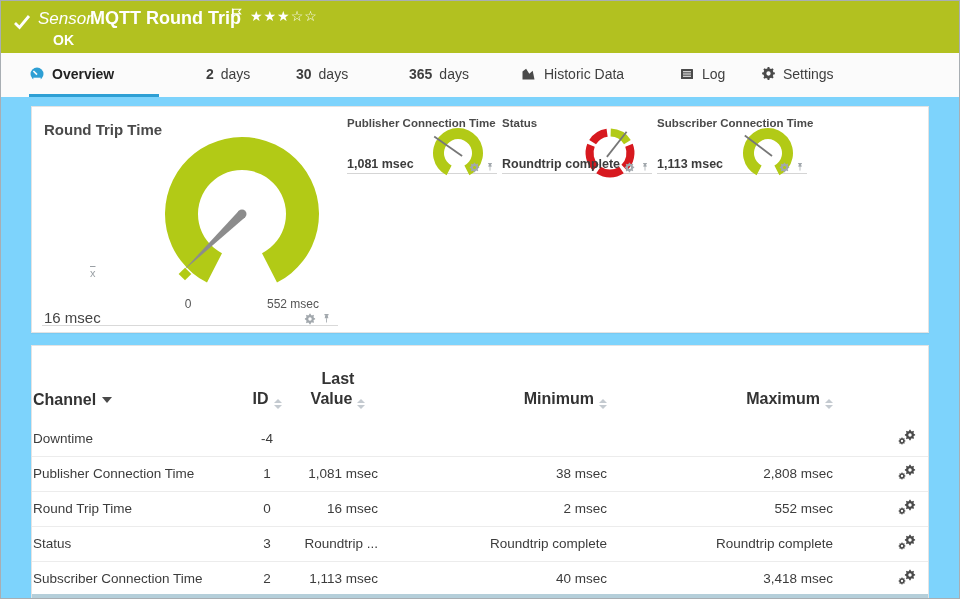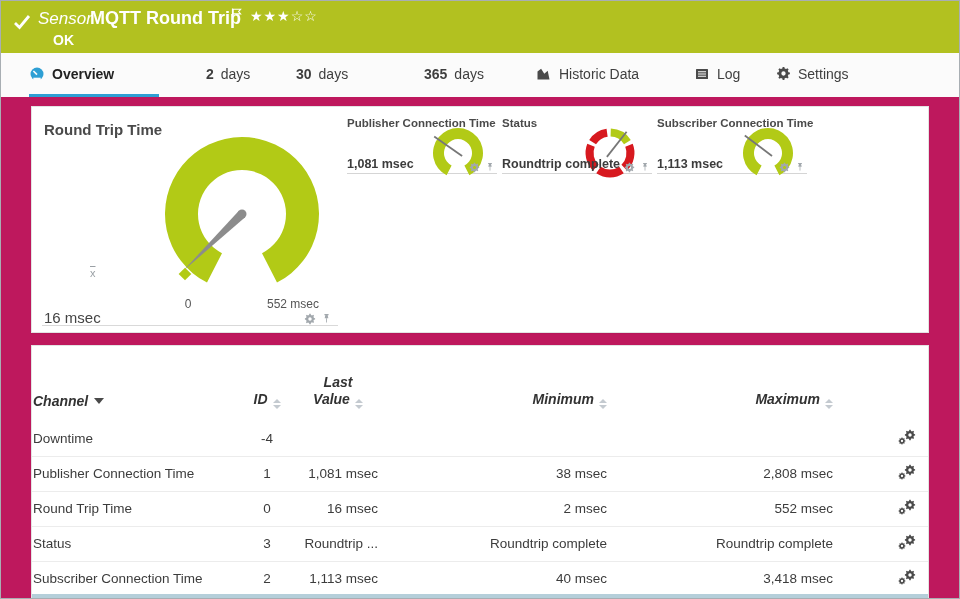--- a/index.html
+++ b/index.html
@@ -1,39 +1,39 @@
 <!DOCTYPE html>
 <html><head>
 <meta charset="utf-8">
 <style>
   html,body{margin:0;padding:0;background:#fff;}
   *{box-sizing:border-box;}
   body{font-family:"Liberation Sans","DejaVu Sans",sans-serif;}
-  .page{position:relative;width:960px;height:599px;background:#be185d;border:1px solid #a8aeb3;overflow:hidden;}
+  .page{position:relative;width:960px;height:599px;background:#7dd3fc;border:1px solid #a8aeb3;overflow:hidden;}
 
   
   .topbar{position:absolute;left:0;top:0;width:100%;height:52px;background:#b2c120;}
   .topbar .check{position:absolute;left:12px;top:12px;}
   .sensor-label{position:absolute;left:37px;top:8px;font-size:17px;font-style:italic;color:#fff;}
   .page-title{position:absolute;left:89px;top:7px;font-size:18px;font-weight:700;color:#fff;}
   .flag{position:absolute;left:229px;top:6px;}
   .stars{position:absolute;left:249px;top:7px;font-size:14px;color:#fff;letter-spacing:1px;font-family:"DejaVu Sans",sans-serif;}
   .status-ok{position:absolute;left:52px;top:31px;font-size:14px;font-weight:700;color:#fff;}
 
   
   .tabbar{position:absolute;left:0;top:52px;width:100%;height:44px;background:#fbfbfb;display:flex;align-items:stretch;}
   .tab{display:flex;align-items:center;justify-content:flex-start;gap:7px;font-size:14px;color:#3f3f3f;border-bottom:3px solid transparent;cursor:pointer;white-space:nowrap;}
   .tab.active{border-bottom-color:#2e9fd4;font-weight:700;color:#222;}
   .tab .num{font-weight:700;}
   .tab svg{flex:0 0 auto;}
   .t-overview{margin-left:28px;width:130px;}
   .t-live{margin-left:20px;width:90px;}
   .t-d2{margin-left:47px;width:50px;}
   .t-d30{margin-left:40px;width:58px;}
-  .t-d365{margin-left:70px;width:65px;}
+  .t-d365{margin-left:55px;width:65px;}
   .t-historic{margin-left:47px;width:110px;}
   .t-log{margin-left:48px;width:45px;}
   .t-settings{margin-left:37px;width:88px;}
 
   
   .panel{position:absolute;background:#fff;border:1px solid #e3e3e3;box-shadow:0 1px 1px rgba(0,0,0,0.04);}
   .panel-gauges{left:30px;top:105px;width:898px;height:227px;}
   .panel-table{left:30px;top:344px;width:898px;height:255px;}
 
   
@@ -51,21 +51,21 @@
   .small-block{position:absolute;top:8px;width:150px;height:59px;border-bottom:1px solid #d5d5d5;}
   .sb-1{left:315px;}  .sb-2{left:470px;}  .sb-3{left:625px;}
   .block-title-sm{position:absolute;left:0;top:2px;font-size:11.5px;font-weight:600;color:#4a4a4a;white-space:nowrap;}
   .small-gauge{position:absolute;top:10px;}
   .sb-1 .small-gauge{left:83px;} .sb-2 .small-gauge{left:80px;} .sb-3 .small-gauge{left:83px;}
   .small-value{position:absolute;left:0;top:42px;font-size:12.5px;font-weight:600;color:#3c3c3c;white-space:nowrap;}
   .small-block .icon-row{right:2px;top:46px;z-index:2;}
 
   
   table.channels{width:100%;border-collapse:collapse;table-layout:fixed;}
-  table.channels th{height:75px;vertical-align:bottom;padding-bottom:12px;font-size:14px;font-weight:700;color:#333;font-style:italic;}
+  table.channels th{height:75px;vertical-align:bottom;padding-bottom:12px;font-size:16px;font-weight:700;color:#333;}
   table.channels td{height:35px;font-size:13.5px;color:#3c3c3c;border-bottom:1px solid #ececec;}
   th{cursor:pointer;}
   .c-channel{width:205px;text-align:left;}
   .c-id{width:60px;text-align:center;margin-top:12px;}
   .c-last{width:82px;text-align:right;}
   .c-min{width:229px;text-align:right;}
   .c-max{width:226px;text-align:right;}
   .c-gear{width:94px;text-align:right;padding-right:12px;}
   th.c-last{text-align:center;}
   .two-line{display:inline-block;text-align:center;line-height:1.25;}

